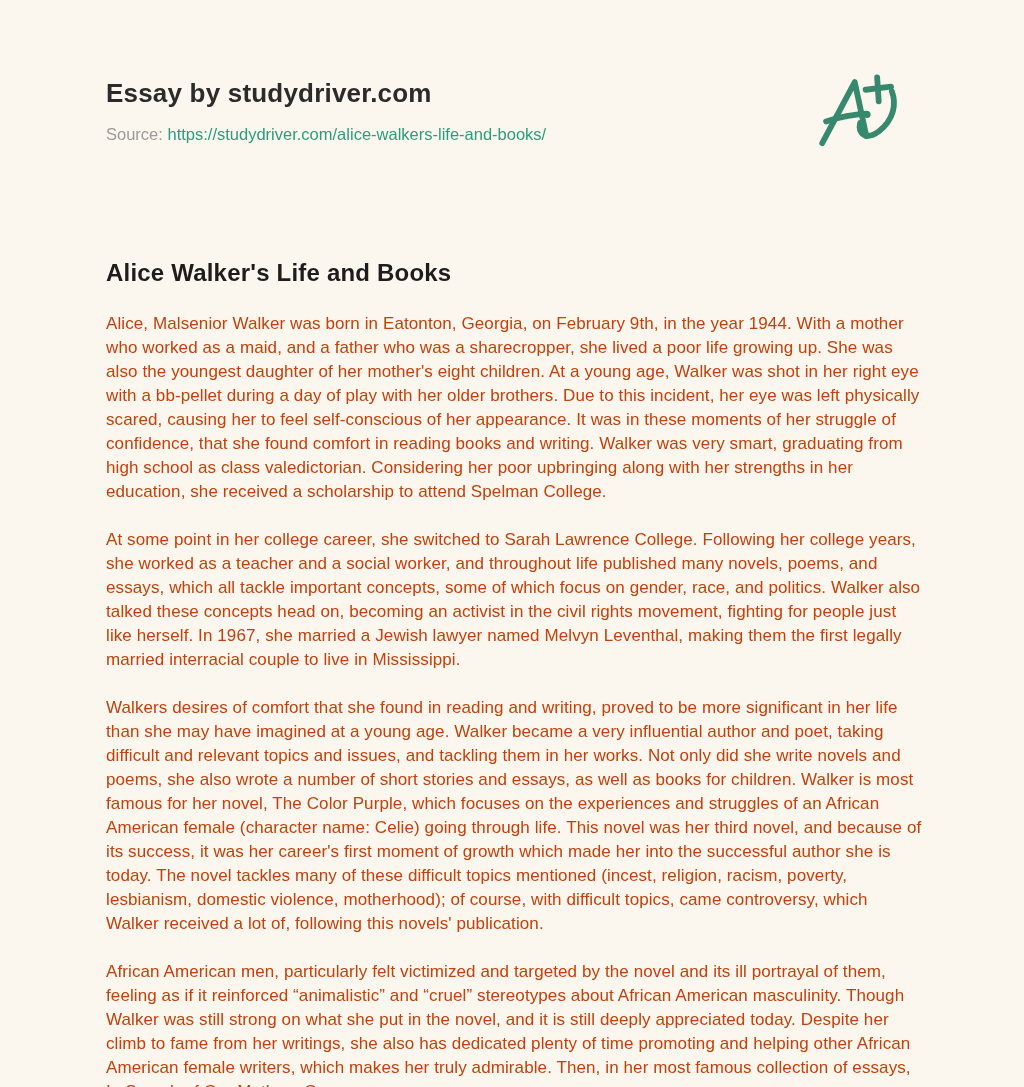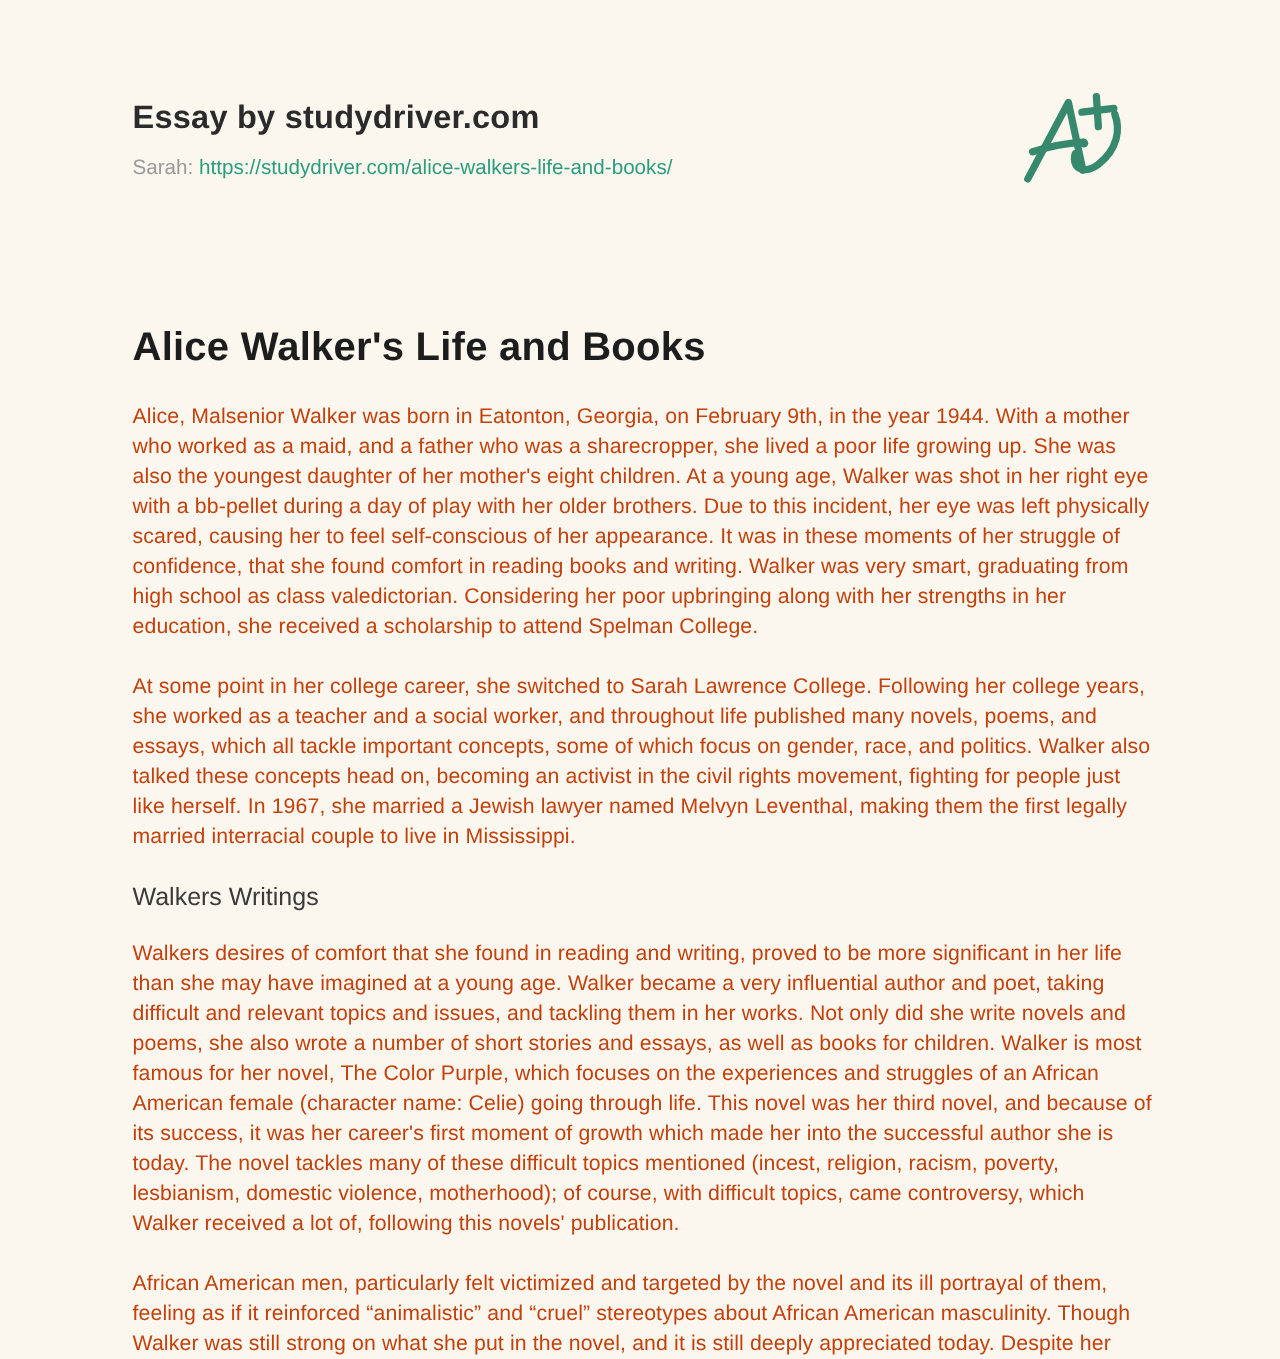--- a/index.html
+++ b/index.html
@@ -42,21 +42,21 @@
     text-decoration: none;
     margin-top: 15px;
   }
   .logo {
     flex: 0 0 auto;
     margin-top: -10px;
     margin-right: 2px;
   }
   .essay-title {
     margin-top: 86px;
-    font-size: 32px;
+    font-size: 24px;
     font-weight: bold;
     color: #1d1d1d;
     letter-spacing: 0.2px;
     line-height: 1.1;
   }
   .essay-body {
     margin-top: 26px;
     max-width: 845px;
   }
   .essay-body p {
@@ -77,21 +77,21 @@
 </head>
 <body>
 
 <div class="page">
   <div class="content">
 
     <div class="header-row">
       <div>
         <div class="header-title">Essay by studydriver.com</div>
         <div class="source-line">
-          <span>Sarah:</span>
+          <span>Source:</span>
           <a href="#">https://studydriver.com/alice-walkers-life-and-books/</a>
         </div>
       </div>
 
       <div class="logo">
         <svg width="116" height="93" viewBox="0 0 150 120" fill="none" stroke="#37896D" stroke-width="7.5" stroke-linecap="round" stroke-linejoin="round">
 
           <path d="M 21 97 L 63 18 L 78 88"></path>
 
           <path d="M 26 69 C 42 64, 62 60, 78 59"></path>
@@ -106,20 +106,19 @@
         </svg>
       </div>
     </div>
 
     <h1 class="essay-title">Alice Walker's Life and Books</h1>
 
     <div class="essay-body">
       <p>Alice, Malsenior Walker was born in Eatonton, Georgia, on February 9th, in the year 1944. With a mother who worked as a maid, and a father who was a sharecropper, she lived a poor life growing up. She was also the youngest daughter of her mother's eight children. At a young age, Walker was shot in her right eye with a bb-pellet during a day of play with her older brothers. Due to this incident, her eye was left physically scared, causing her to feel self-conscious of her appearance. It was in these moments of her struggle of confidence, that she found comfort in reading books and writing. Walker was very smart, graduating from high school as class valedictorian. Considering her poor upbringing along with her strengths in her education, she received a scholarship to attend Spelman College.</p>
       <p>At some point in her college career, she switched to Sarah Lawrence College. Following her college years, she worked as a teacher and a social worker, and throughout life published many novels, poems, and essays, which all tackle important concepts, some of which focus on gender, race, and politics. Walker also talked these concepts head on, becoming an activist in the civil rights movement, fighting for people just like herself. In 1967, she married a Jewish lawyer named Melvyn Leventhal, making them the first legally married interracial couple to live in Mississippi.</p>
 
-      <h2 class="section-heading">Walkers Writings</h2>
 
       <p>Walkers desires of comfort that she found in reading and writing, proved to be more significant in her life than she may have imagined at a young age. Walker became a very influential author and poet, taking difficult and relevant topics and issues, and tackling them in her works. Not only did she write novels and poems, she also wrote a number of short stories and essays, as well as books for children. Walker is most famous for her novel, The Color Purple, which focuses on the experiences and struggles of an African American female (character name: Celie) going through life. This novel was her third novel, and because of its success, it was her career's first moment of growth which made her into the successful author she is today. The novel tackles many of these difficult topics mentioned (incest, religion, racism, poverty, lesbianism, domestic violence, motherhood); of course, with difficult topics, came controversy, which Walker received a lot of, following this novels' publication.</p>
       <p>African American men, particularly felt victimized and targeted by the novel and its ill portrayal of them, feeling as if it reinforced “animalistic” and “cruel” stereotypes about African American masculinity. Though Walker was still strong on what she put in the novel, and it is still deeply appreciated today. Despite her climb to fame from her writings, she also has dedicated plenty of time promoting and helping other African American female writers, which makes her truly admirable. Then, in her most famous collection of essays, In Search of Our Mothers Gar</p>
     </div>
 
   </div>
 </div>
 
 </body></html>

